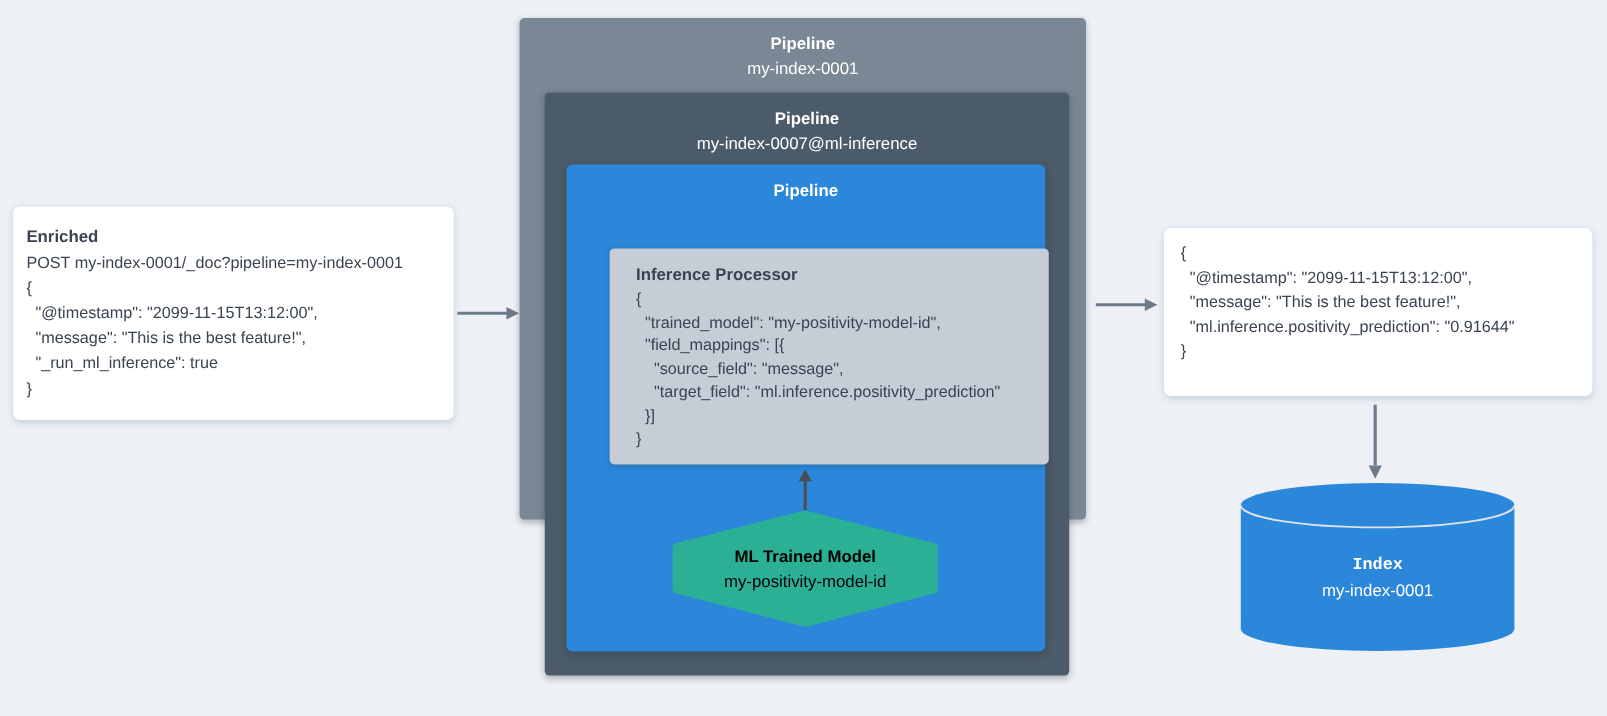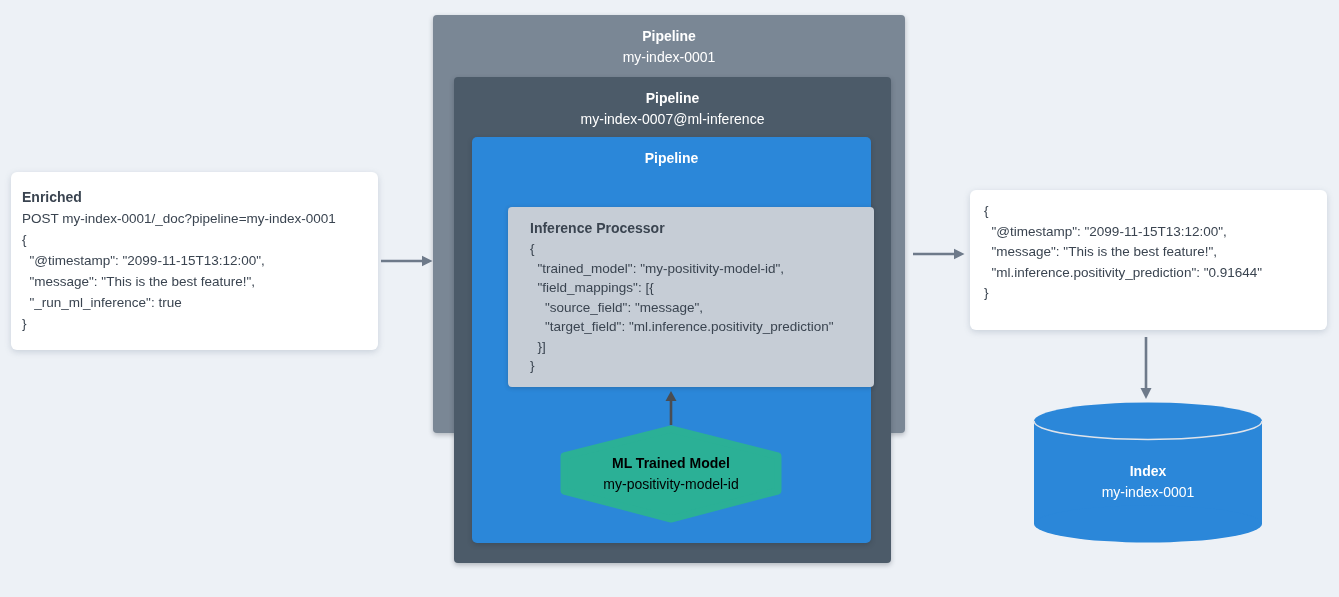--- a/index.html
+++ b/index.html
@@ -94,21 +94,21 @@
   
   #cyl-wrap { left: 1033px; top: 402px; width: 230px; height: 141px; }
   #cyl-wrap svg { position: absolute; left: 0; top: 0; color: var(--blue); }
   .cyl-label {
     position: absolute; inset: 0;
     padding-top: 18px;
     display: flex; flex-direction: column;
     align-items: center; justify-content: center;
     color: #fff; font-size: 14px; line-height: 21px; text-align: center;
   }
-  .cyl-label .t { font-weight: 700; }
+  .cyl-label .t { font-weight: 700; font-family: Liberation Mono, monospace; }
 </style>
 </head>
 <body>
 
 <div class="canvas">
 
   <div class="card" id="doc-card">
     <div class="card-title">Enriched</div>
     <div class="code">POST my-index-0001/_doc?pipeline=my-index-0001
 {

